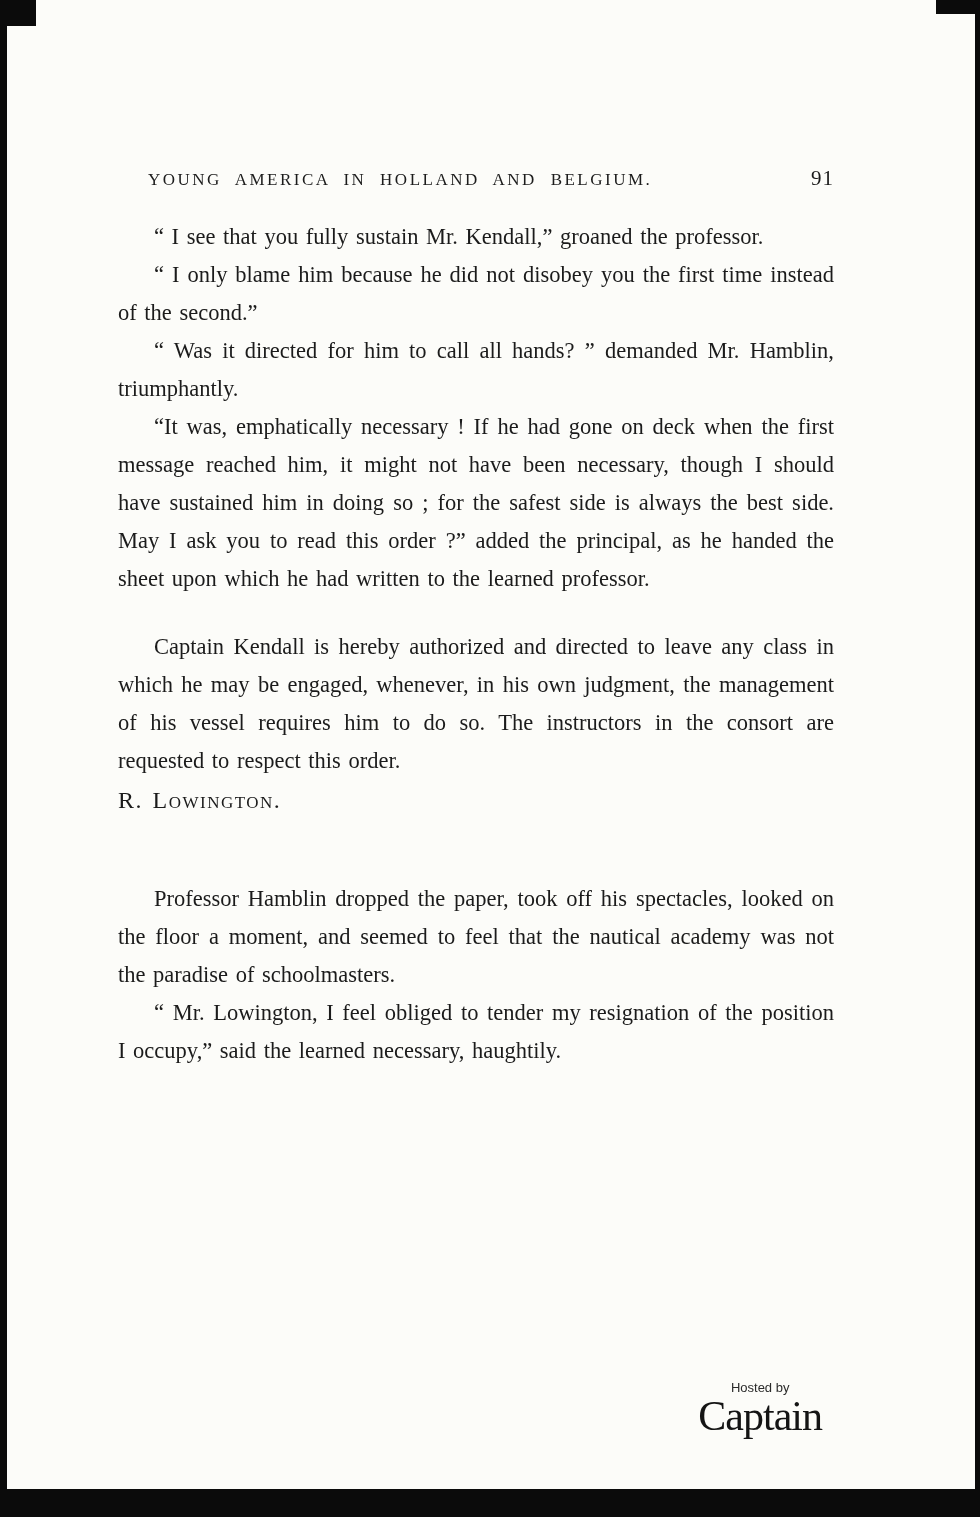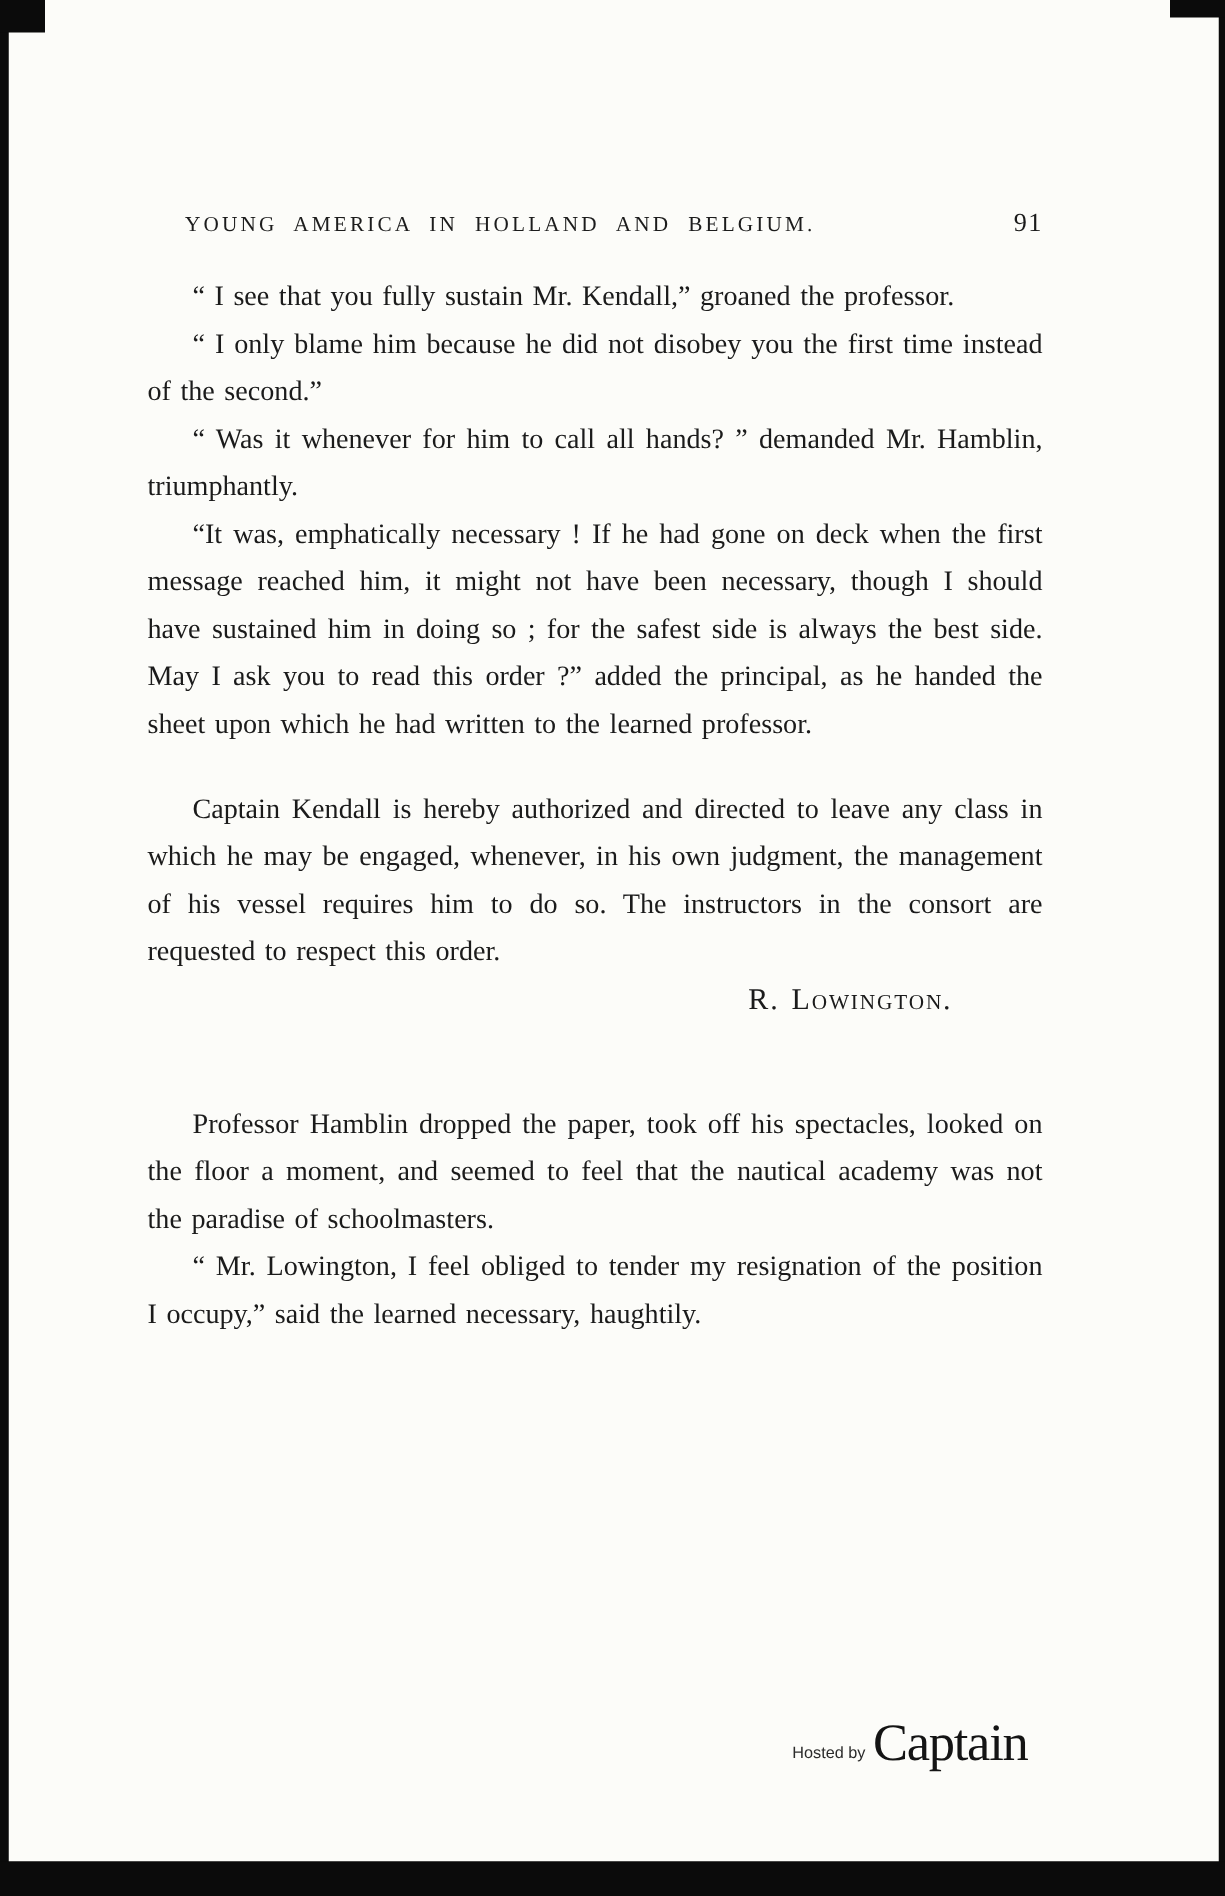--- a/index.html
+++ b/index.html
@@ -54,37 +54,38 @@
     font-size: 22.5px;
     line-height: 38px;
     text-align: justify;
     word-spacing: 2px;
   }
   .para { margin: 0; }
   .para.indent { text-indent: 36px; }
 
   .letter { margin-top: 30px; }
   .signature {
-    text-align: right;
+    text-align: left;
     padding-right: 72px;
     font-variant: small-caps;
     letter-spacing: 1.5px;
     font-size: 24px;
     line-height: 40px;
   }
   .closing-block { margin-top: 60px; }
 
   
   .footer {
     position: absolute;
     top: 1374px;
     right: 158px;
     display: flex;
     align-items: center;
     gap: 6px;
+    flex-direction: column;
   }
   .hosted-by {
     font-family: "Liberation Sans", "DejaVu Sans", sans-serif;
     font-size: 13px;
     color: #2b2b2b;
     position: relative;
     top: 6px;
   }
   .google-logo {
     font-family: "Liberation Serif", "DejaVu Serif", serif;
@@ -105,21 +106,21 @@
 
 <div class="header">
   <span class="header-title">YOUNG AMERICA IN HOLLAND AND BELGIUM.</span>
   <span class="page-number">91</span>
 </div>
 
 <div class="text-block">
 
   <p class="para indent">“ I see that you fully sustain Mr. Kendall,” groaned the professor.</p>
   <p class="para indent">“ I only blame him because he did not disobey you the first time instead of the second.”</p>
-  <p class="para indent">“ Was it whenever for him to call all hands? ” demanded Mr. Hamblin, triumphantly.</p>
+  <p class="para indent">“ Was it directed for him to call all hands? ” demanded Mr. Hamblin, triumphantly.</p>
   <p class="para indent">“It was, emphatically necessary ! If he had gone on deck when the first message reached him, it might not have been necessary, though I should have sustained him in doing so ; for the safest side is always the best side. May I ask you to read this order ?” added the principal, as he handed the sheet upon which he had written to the learned professor.</p>
 
   <div class="letter">
     <p class="para indent">Captain Kendall is hereby authorized and directed to leave any class in which he may be engaged, whenever, in his own judgment, the management of his vessel requires him to do so. The instructors in the consort are requested to respect this order.</p>
     <p class="para signature">R. Lowington.</p>
   </div>
 
   <div class="closing-block">
     <p class="para indent">Professor Hamblin dropped the paper, took off his spectacles, looked on the floor a moment, and seemed to feel that the nautical academy was not the paradise of schoolmasters.</p>
     <p class="para indent">“ Mr. Lowington, I feel obliged to tender my resignation of the position I occupy,” said the learned necessary, haughtily.</p>

